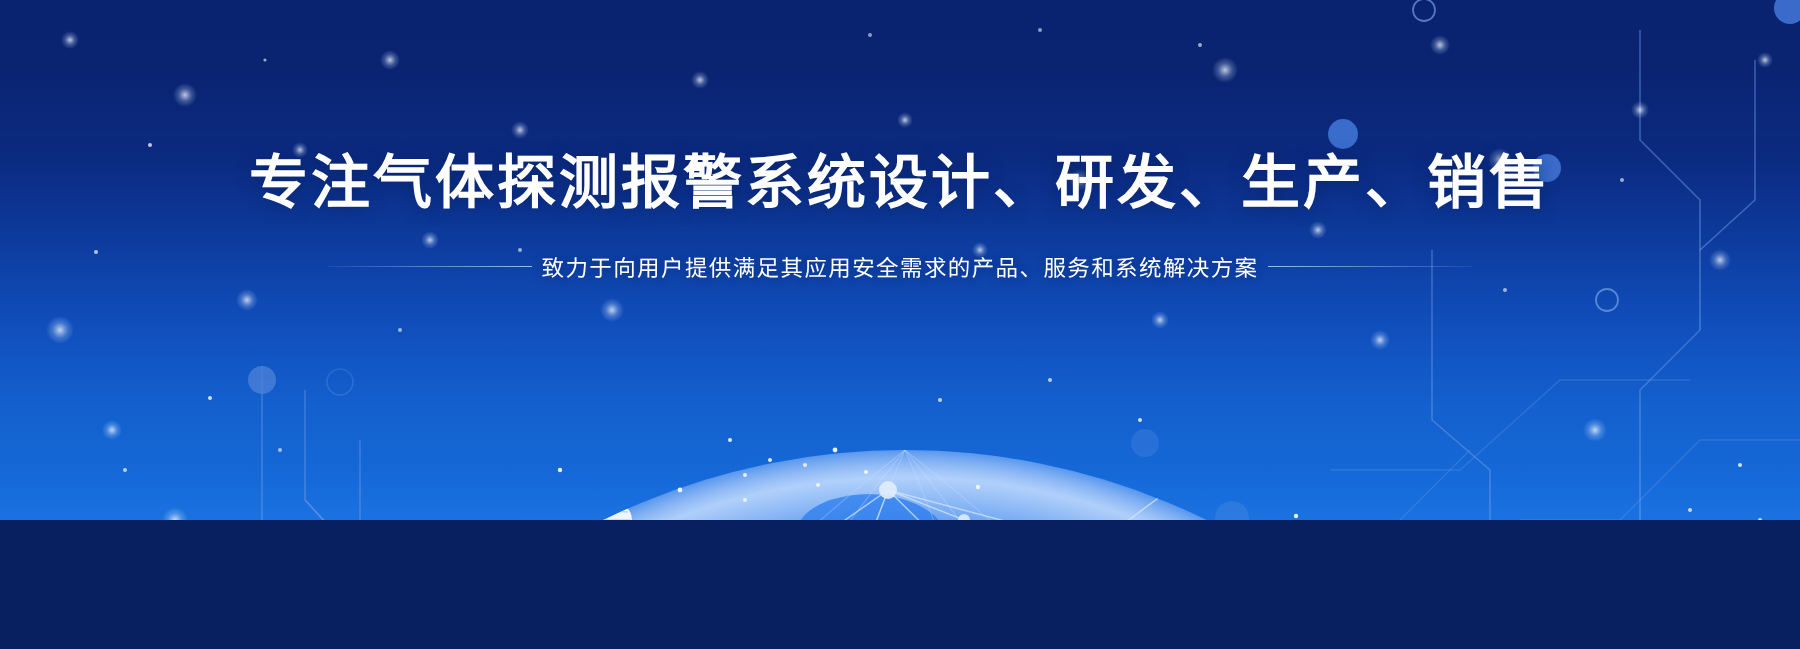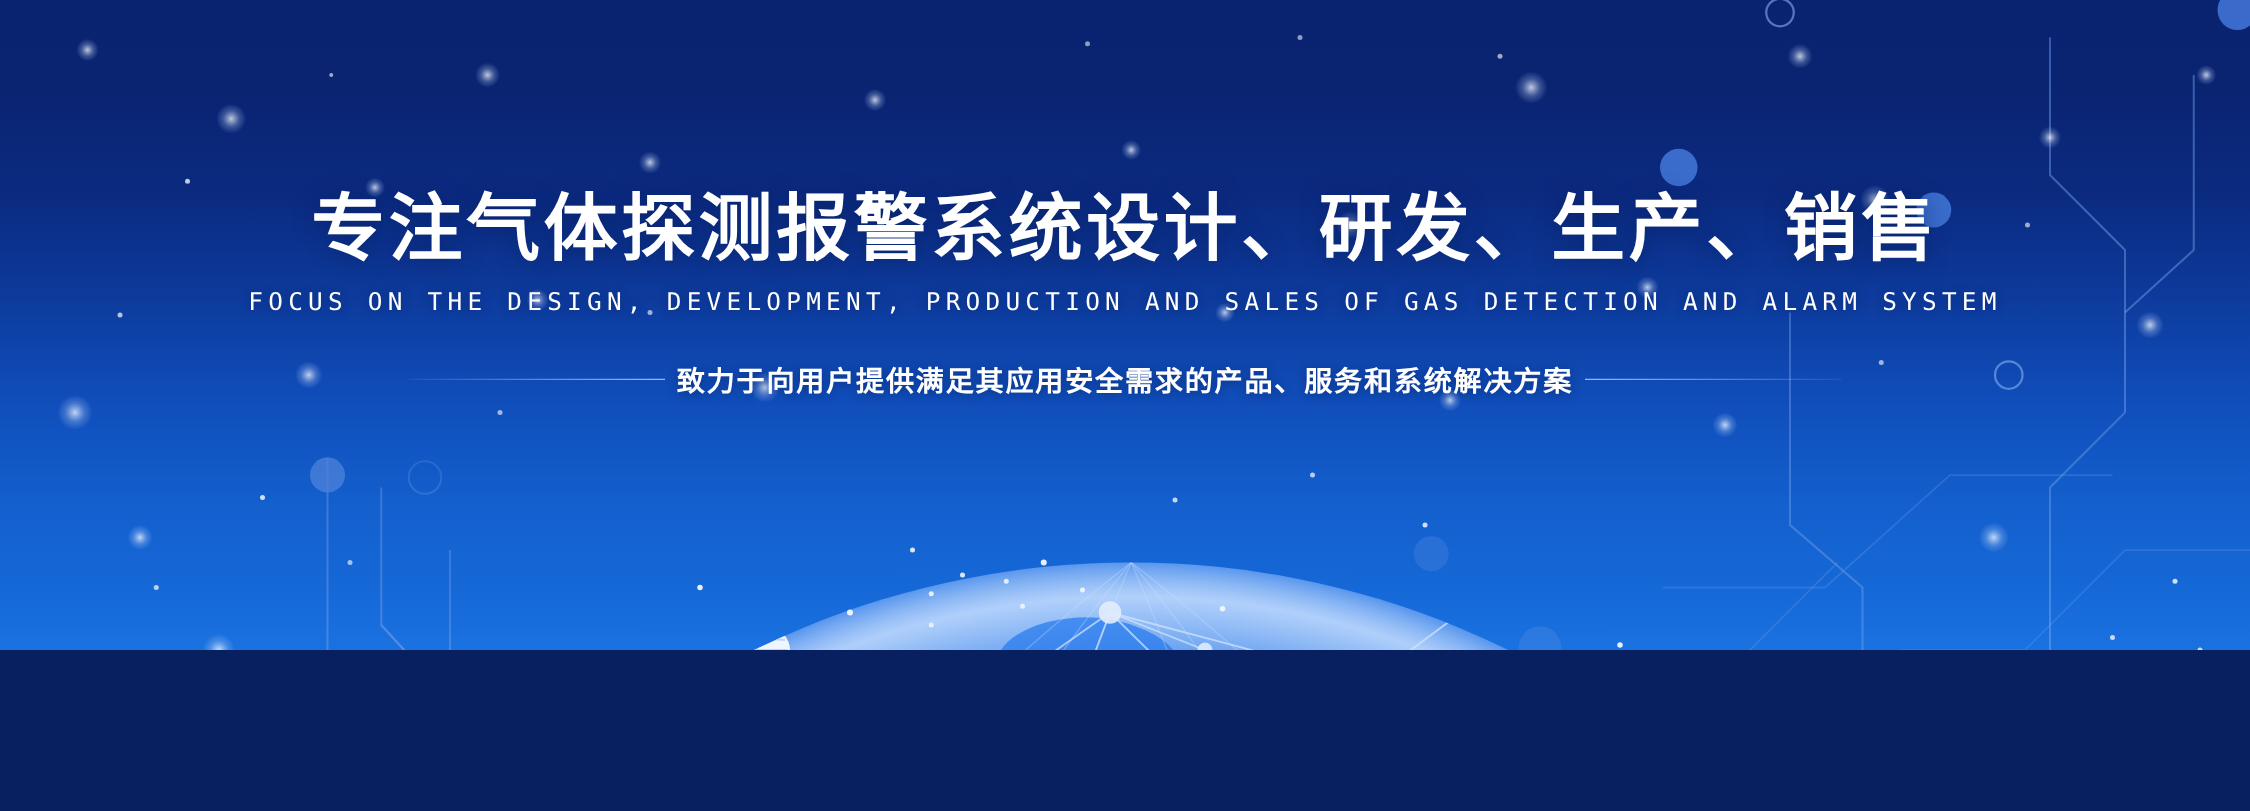--- a/index.html
+++ b/index.html
@@ -77,21 +77,21 @@
     width:205px;
     background:linear-gradient(90deg,rgba(190,215,255,.08),rgba(205,225,255,.75));
   }
   .tag-rule.right{
     background:linear-gradient(90deg,rgba(205,225,255,.75),rgba(190,215,255,.08));
   }
   .tagline{
     color:#ffffff;
     font-size:22.5px;
     letter-spacing:1.4px;
-    font-weight:700;
+    font-weight:400;
     padding:0 9px;
     white-space:nowrap;
     text-shadow:0 1px 8px rgba(8,30,90,.5);
   }
 </style>
 </head>
 <body>
 
 <div class="banner">
 
@@ -354,21 +354,20 @@
           <circle cx="1050" cy="380" r="2" fill-opacity=".7"></circle>
       </g>
     </svg>
   </div>
 
   <div class="glow-bottom"></div>
 
   <div class="content">
     <h1 class="headline">专注气体探测报警系统设计、研发、生产、销售</h1>
 
-    <p class="subline">FOCUS ON THE DESIGN, DEVELOPMENT, PRODUCTION AND SALES OF GAS DETECTION AND ALARM SYSTEM</p>
 
     <div class="tagline-wrap">
       <span class="tag-rule"></span>
       <span class="tagline">致力于向用户提供满足其应用安全需求的产品、服务和系统解决方案</span>
       <span class="tag-rule right"></span>
     </div>
   </div>
 
 </div>
 

